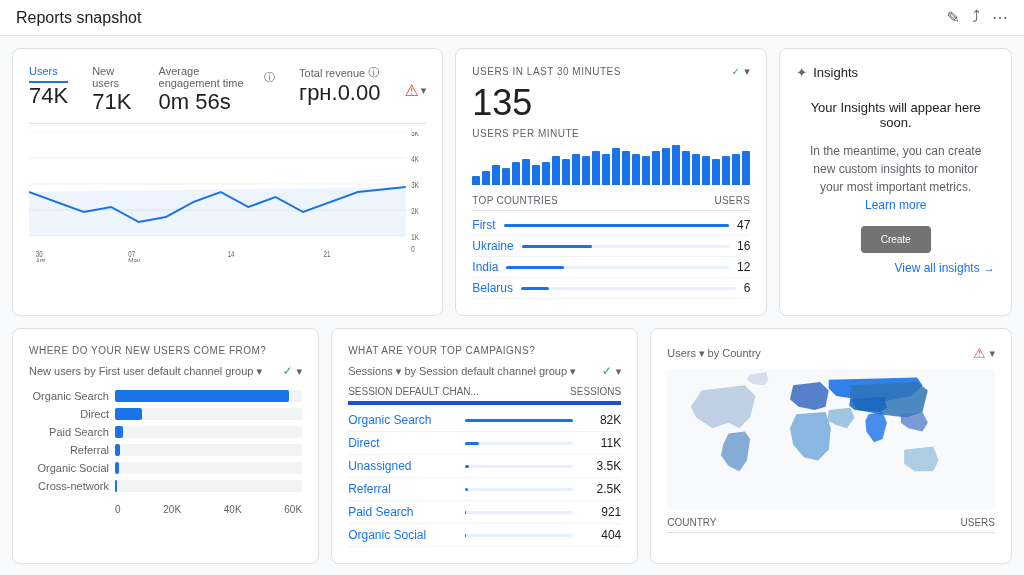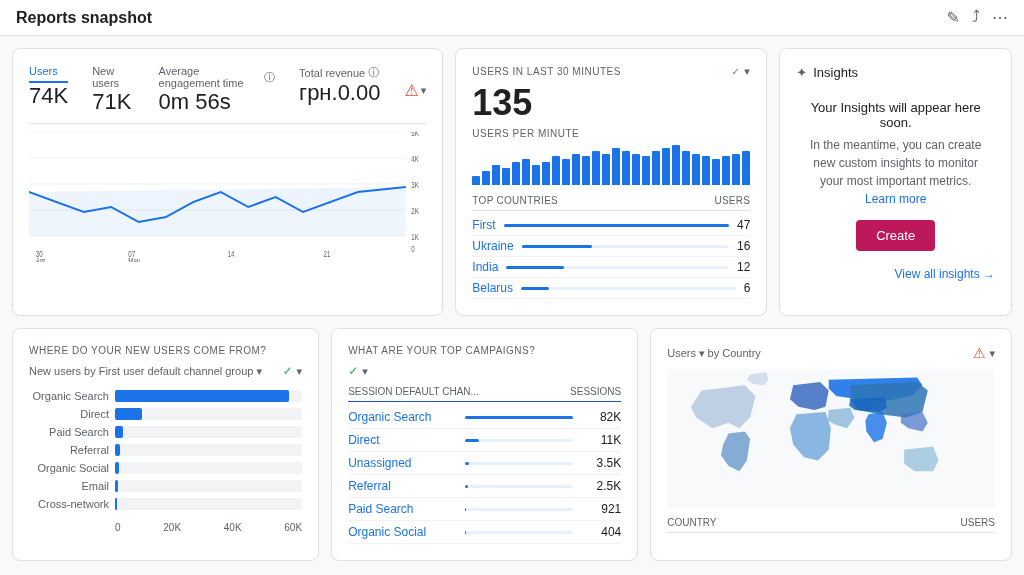--- a/index.html
+++ b/index.html
@@ -1,19 +1,19 @@
 <!DOCTYPE html>
 <html><head>
   <meta charset="utf-8">
   <style>
     * { box-sizing: border-box; margin: 0; padding: 0; }
     body { font-family: 'Google Sans', Arial, sans-serif; background: #f8f9fa; color: #202124; font-size: 12px; }
 
     .header { display: flex; align-items: center; justify-content: space-between; padding: 8px 16px; background: #fff; border-bottom: 1px solid #e0e0e0; }
-    .header-title { font-size: 16px; font-weight: 700; color: #202124; }
+    .header-title { font-size: 16px; font-weight: 400; color: #202124; }
     .header-icons { display: flex; gap: 12px; }
     .header-icon { color: #5f6368; cursor: pointer; font-size: 16px; }
 
     .dashboard { padding: 12px; display: flex; flex-direction: column; gap: 12px; }
 
     .top-row { display: flex; gap: 12px; }
     .card { background: #fff; border-radius: 8px; border: 1px solid #e0e0e0; padding: 16px; }
 
     .card-main { flex: 2; }
     .card-realtime { flex: 1; }
@@ -21,61 +21,61 @@
 
     .metrics-row { display: flex; gap: 24px; margin-bottom: 8px; border-bottom: 1px solid #e0e0e0; padding-bottom: 8px; }
     .metric { display: flex; flex-direction: column; }
     .metric-label { font-size: 11px; color: #5f6368; display: flex; align-items: center; gap: 3px; }
     .metric-label.active { color: #1a73e8; border-bottom: 2px solid #1a73e8; padding-bottom: 4px; }
     .metric-value { font-size: 22px; font-weight: 400; color: #202124; }
 
     .chart-area { position: relative; height: 140px; margin-top: 8px; }
 
     .realtime-title { font-size: 10px; color: #5f6368; letter-spacing: 0.5px; text-transform: uppercase; display: flex; justify-content: space-between; align-items: center; }
-    .realtime-number { font-size: 36px; font-weight: 700; color: #202124; margin: 4px 0; }
+    .realtime-number { font-size: 36px; font-weight: 400; color: #202124; margin: 4px 0; }
     .realtime-subtitle { font-size: 10px; color: #5f6368; letter-spacing: 0.5px; text-transform: uppercase; margin-bottom: 6px; }
 
     .bar-chart-mini { display: flex; align-items: flex-end; gap: 2px; height: 40px; margin-bottom: 10px; }
     .bar-mini { background: #1a73e8; width: 8px; border-radius: 1px 1px 0 0; }
 
     .countries-table { width: 100%; }
     .countries-table .col-header { display: flex; justify-content: space-between; font-size: 10px; color: #5f6368; border-bottom: 1px solid #e0e0e0; padding-bottom: 4px; margin-bottom: 4px; text-transform: uppercase; letter-spacing: 0.3px; }
     .country-row { display: flex; justify-content: space-between; align-items: center; padding: 3px 0; font-size: 12px; border-bottom: 1px solid #f1f3f4; }
     .country-name { color: #1a73e8; cursor: pointer; }
     .country-bar-wrap { flex: 1; margin: 0 8px; height: 3px; background: #e8f0fe; border-radius: 2px; }
     .country-bar { height: 3px; background: #1a73e8; border-radius: 2px; }
     .country-users { font-size: 12px; color: #202124; }
 
     .view-link { color: #1a73e8; font-size: 12px; cursor: pointer; display: flex; align-items: center; gap: 4px; margin-top: 8px; }
 
     .insights-title { font-size: 13px; color: #202124; display: flex; align-items: center; gap: 6px; margin-bottom: 12px; }
     .insights-body { text-align: center; padding: 8px; }
-    .insights-soon { font-size: 13px; font-weight: 500; color: #202124; margin-bottom: 6px; }
+    .insights-soon { font-size: 13px; font-weight: 500; color: #202124; margin-bottom: 12px; }
     .insights-desc { font-size: 12px; color: #5f6368; line-height: 1.5; }
     .insights-link { color: #1a73e8; cursor: pointer; }
-    .create-btn { background: #be185d; color: #fff; border: none; border-radius: 4px; padding: 8px 20px; font-size: 13px; cursor: pointer; margin-top: 12px; }
-    .view-insights { color: #1a73e8; font-size: 12px; cursor: pointer; display: flex; align-items: center; gap: 4px; margin-top: 8px; justify-content: flex-end; }
+    .create-btn { background: #737373; color: #fff; border: none; border-radius: 4px; padding: 8px 20px; font-size: 10px; cursor: pointer; margin-top: 12px; }
+    .view-insights { color: #1a73e8; font-size: 12px; cursor: pointer; display: flex; align-items: center; gap: 4px; justify-content: flex-end; }
 
     .bottom-row { display: flex; gap: 12px; }
     .card-acquisition { flex: 1; }
     .card-campaigns { flex: 1; }
     .card-map { flex: 1.2; }
 
     .section-title { font-size: 10px; color: #5f6368; letter-spacing: 0.5px; text-transform: uppercase; font-weight: 400; margin-bottom: 8px; }
 
     .hbar-chart { margin: 12px 0; }
     .hbar-row { display: flex; align-items: center; margin-bottom: 6px; gap: 6px; }
     .hbar-label { width: 80px; font-size: 11px; color: #5f6368; text-align: right; flex-shrink: 0; }
     .hbar-track { flex: 1; height: 12px; background: #f1f3f4; border-radius: 2px; }
     .hbar-fill { height: 12px; background: #1a73e8; border-radius: 2px; }
 
     .x-ticks { display: flex; justify-content: space-between; padding-left: 86px; font-size: 10px; color: #5f6368; margin-top: 2px; }
 
     .sessions-table { width: 100%; }
-    .sessions-header { display: flex; justify-content: space-between; font-size: 10px; color: #5f6368; border-bottom: 1px solid #1d4ed8; padding-bottom: 4px; margin-bottom: 4px; text-transform: uppercase; }
+    .sessions-header { display: flex; justify-content: space-between; font-size: 10px; color: #5f6368; border-bottom: 4px solid #1d4ed8; padding-bottom: 4px; margin-bottom: 4px; text-transform: uppercase; }
     .session-row { display: flex; justify-content: space-between; align-items: center; padding: 4px 0; border-bottom: 1px solid #f1f3f4; }
     .session-name { font-size: 12px; color: #1a73e8; flex: 1; }
     .session-bar-wrap { flex: 1; margin: 0 8px; height: 3px; background: #e8f0fe; border-radius: 2px; }
     .session-bar { height: 3px; background: #1a73e8; border-radius: 2px; }
     .session-value { font-size: 12px; color: #202124; width: 40px; text-align: right; }
 
     .map-area { position: relative; height: 140px; margin: 8px 0; }
 
     .map-table { display: flex; gap: 16px; }
     .map-col { flex: 1; }
@@ -297,44 +297,41 @@
       <div class="hbar-fill" style="width:2.9%"></div>
     </div>
   </div>
           <div class="hbar-row">
     <span class="hbar-label">Organic Social</span>
     <div class="hbar-track">
       <div class="hbar-fill" style="width:2.1%"></div>
     </div>
   </div>
           <div class="hbar-row">
-    <span class="hbar-label">Email</span>
-    <div class="hbar-track">
-      <div class="hbar-fill" style="width:1.4%"></div>
-    </div>
-  </div>
-          <div class="hbar-row">
     <span class="hbar-label">Cross-network</span>
     <div class="hbar-track">
       <div class="hbar-fill" style="width:1.1%"></div>
     </div>
   </div>
         </div>
       <div class="x-ticks" id="x-ticks">
           <span>0</span>
           <span>20K</span>
           <span>40K</span>
           <span>60K</span>
         </div>
 
     </div>
 
     <div class="card card-campaigns">
       <div class="section-title">WHAT ARE YOUR TOP CAMPAIGNS?</div>
       <div class="card-header-row">
+        <button class="dropdown-btn">
+          <span>Sessions ▾ by Session default channel group ▾</span>
+        </button>
         <div style="display:flex; align-items:center; gap:4px;">
           <span class="status-ok">✓</span>
           <span style="color:#5f6368; cursor:pointer; font-size:11px;">▾</span>
         </div>
       </div>
       <div class="sessions-table">
         <div class="sessions-header">
           <span>SESSION DEFAULT CHAN...</span>
           <span>SESSIONS</span>
         </div>

